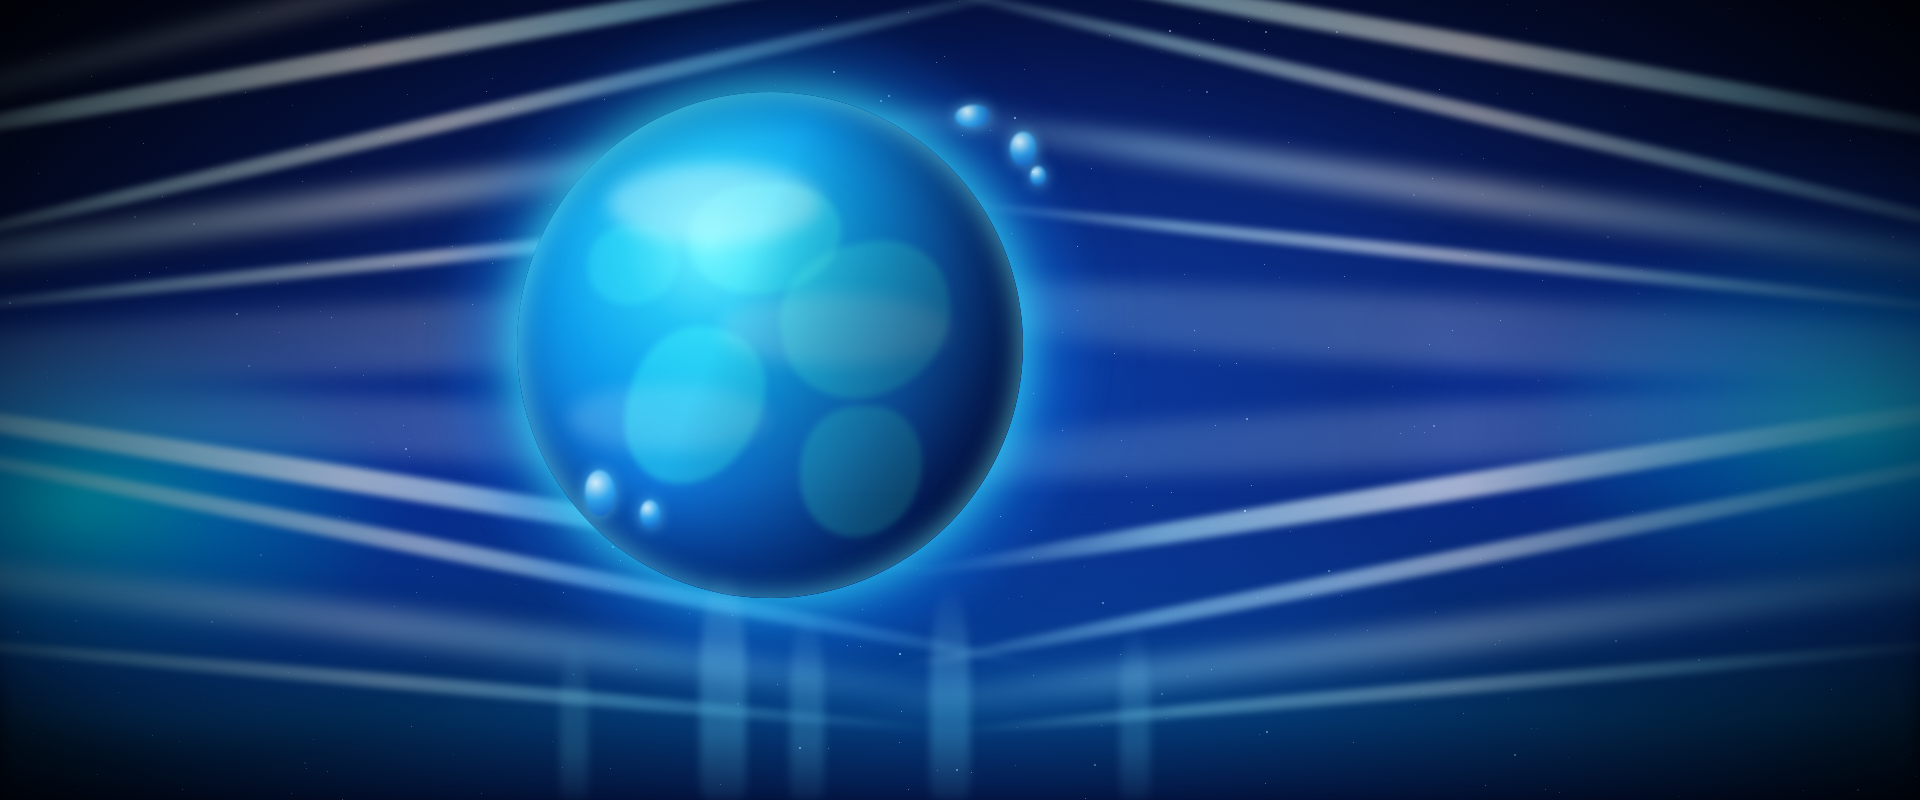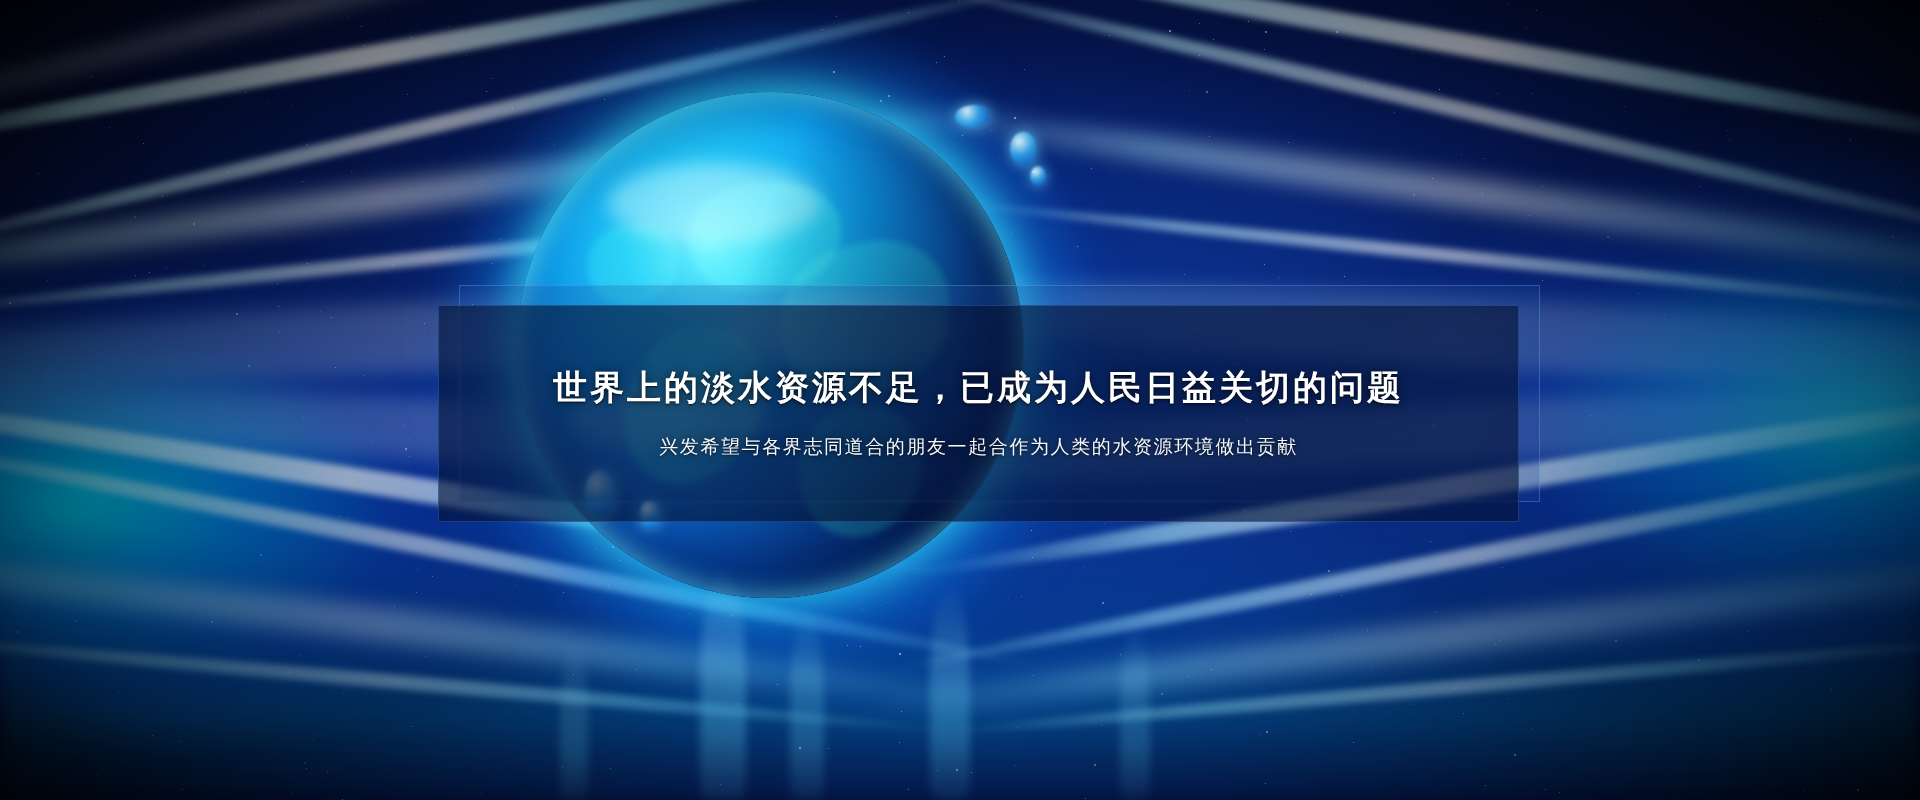--- a/index.html
+++ b/index.html
@@ -670,22 +670,14 @@
 
   <div class="cascade" style="left:700px;width:46px;height:230px;opacity:.5;"></div>
   <div class="cascade" style="left:790px;width:34px;height:190px;opacity:.4;"></div>
   <div class="cascade" style="left:930px;width:40px;height:215px;opacity:.45;"></div>
   <div class="cascade" style="left:1120px;width:30px;height:175px;opacity:.35;"></div>
   <div class="cascade" style="left:560px;width:28px;height:160px;opacity:.35;"></div>
 
   <div class="bottom-sheen"></div>
   <div class="vignette"></div>
 
-  <div class="panel">
-    <div class="panel-outer"></div>
-    <div class="panel-inner"></div>
-    <div class="panel-content">
-      <h1 class="headline">世界上的淡水资源不足，已成为人民日益关切的问题</h1>
-      <p class="subline">兴发希望与各界志同道合的朋友一起合作为人类的水资源环境做出贡献</p>
-    </div>
-  </div>
 
 </div>
 
 </body></html>

